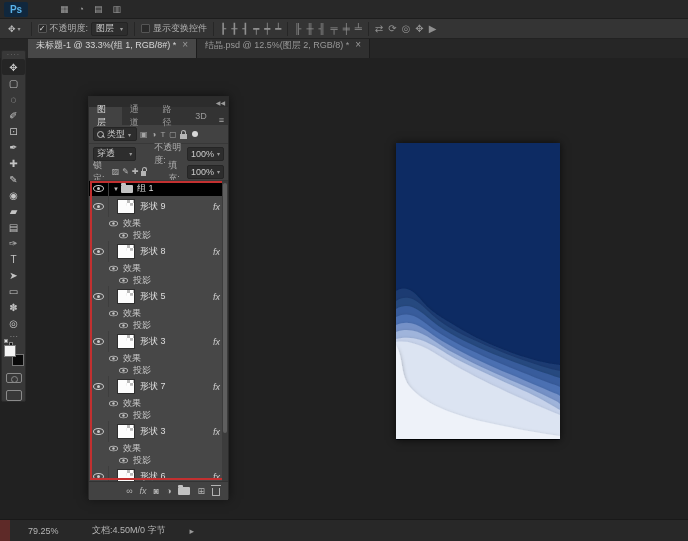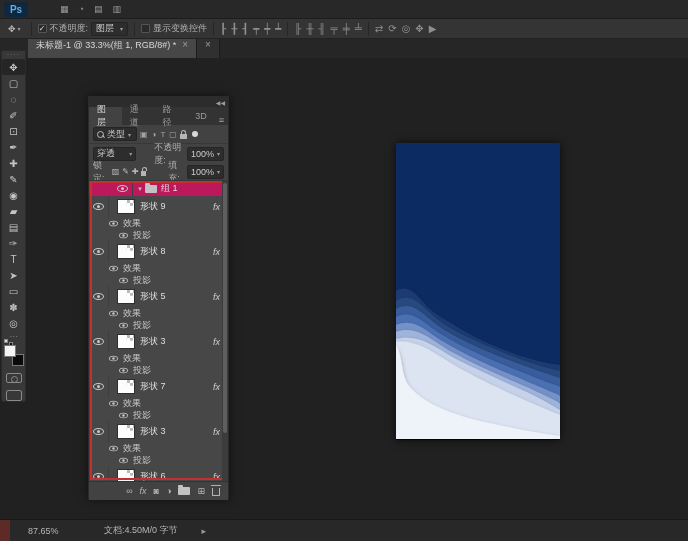--- a/index.html
+++ b/index.html
@@ -75,21 +75,21 @@
 
   .blend-row, .lock-row { height:19px; display:flex; align-items:center; padding:0 4px; gap:2px; }
   .lock-row { height:17px; }
   .field { background:#2d2d2d; border:1px solid #252525; border-radius:2px; height:14px; display:inline-flex;
            align-items:center; gap:3px; padding:0 3px; color:#ccc; }
   .lbl { color:#b0b0b0; }
   .lock-icons { display:flex; gap:3px; align-items:center; color:#b5b5b5; font-size:8px; }
 
   .layer-list { position:relative; height:301px; overflow:hidden; background:#474747; border-top:1px solid #383838; }
   .red-box { position:absolute; left:1px; top:0; width:136px; height:299px; border:2px solid #c23030; z-index:5; pointer-events:none; }
-  .group-row { height:15px; display:flex; align-items:center; background:#be185d;padding-left:24px; }
+  .group-row { height:15px; display:flex; align-items:center; background:#000000; }
   .eye-cell { width:20px; display:flex; align-items:center; justify-content:center; align-self:stretch; border-right:1px solid #3e3e3e; }
   .eye { position:relative; width:11px; height:7px; border:1px solid #c9c9c9; border-radius:50%; }
   .eye::after { content:''; position:absolute; left:3px; top:1px; width:3px; height:3px; background:#c9c9c9; border-radius:50%; }
   .tri { font-size:6px; color:#bbb; margin:0 2px 0 4px; }
   .folder { position:relative; width:12px; height:8px; background:#c2c2c2; border-radius:1px; margin-right:4px; }
   .folder::before { content:''; position:absolute; left:0; top:-2px; width:5px; height:2px; background:#c2c2c2; border-radius:1px 1px 0 0; }
   .layer-name { color:#dedede; }
 
   .layer-row { height:21px; display:flex; align-items:center; }
   .thumb { width:18px; height:15px; margin:0 5px 0 8px; border:1px solid #2e2e2e; position:relative;
@@ -118,21 +118,21 @@
 
   
   .canvas-doc { position:absolute; left:396px; top:85px; width:164px; height:297px; box-shadow:0 0 8px rgba(0,0,0,.7); }
   .canvas-doc svg { display:block; }
 
   
   .status-bar { position:absolute; left:0; top:519px; width:688px; height:22px; background:#282828;
                 border-top:1px solid #191919; display:flex; align-items:center; font-size:9px; color:#b5b5b5; }
   .corner-accent { width:10px; height:22px; background:#5e2a28; }
   .status-zoom { margin-left:18px; width:48px; }
-  .status-doc { margin-left:28px; }
+  .status-doc { margin-left:16px; }
   .status-chevron { margin-left:24px; color:#9a9a9a; }
 </style>
 </head>
 <body>
 
 <div class="menu-bar">
   <div class="ps-logo">Ps</div>
   <div class="menu-right">
       <span><i style="font-style:normal">▦</i></span>
       <span><i style="font-style:normal">◔</i></span>
@@ -183,20 +183,21 @@
       <span><i style="font-style:normal">▶</i></span>
     </div>
 </div>
 
 <div class="tab-bar">
   <div class="doc-tab active">
     <span>未标题-1 @ 33.3%(组 1, RGB/8#) *</span>
     <span class="tab-close">×</span>
   </div>
   <div class="doc-tab">
+    <span>结晶.psd @ 12.5%(图层 2, RGB/8) *</span>
     <span class="tab-close">×</span>
   </div>
 </div>
 
 <div class="main-area">
 
   <div class="tool-strip">
     <div class="grip">····</div>
     <div style="display:flex;flex-direction:column;align-items:center;">
         <div class="tool">
@@ -508,16 +509,16 @@
       <path filter="url(#ds)" d="M0,189 C20,182 34,196 52,207 C74,219 94,228 114,237 C134,245 150,253 160,258 C162,259 163,260 164,261 L164,296 L0,296 Z" fill="#9FB4DB"></path>
       <path filter="url(#ds)" d="M0,196 C24,190 40,205 60,216 C84,228 106,238 126,247 C142,254 154,261 162,266 L164,267 L164,296 L0,296 Z" fill="#C6D2EA"></path>
       <path filter="url(#ds)" d="M0,199 C20,196 38,210 58,222 C86,238 116,252 164,272 L164,296 L0,296 Z" fill="#DCE4F2"></path>
       <path filter="url(#ds)" d="M0,202 C8,216 4,232 14,244 C28,260 52,270 84,278 C112,284 140,290 164,293 L164,296 L0,296 Z" fill="#EEF2F9"></path>
     </svg>
   </div>
 </div>
 
 <div class="status-bar">
   <span class="corner-accent"></span>
-  <span class="status-zoom">87.65%</span>
+  <span class="status-zoom">79.25%</span>
   <span class="status-doc">文档:4.50M/0 字节</span>
   <span class="status-chevron">▸</span>
 </div>
 
 </body></html>

